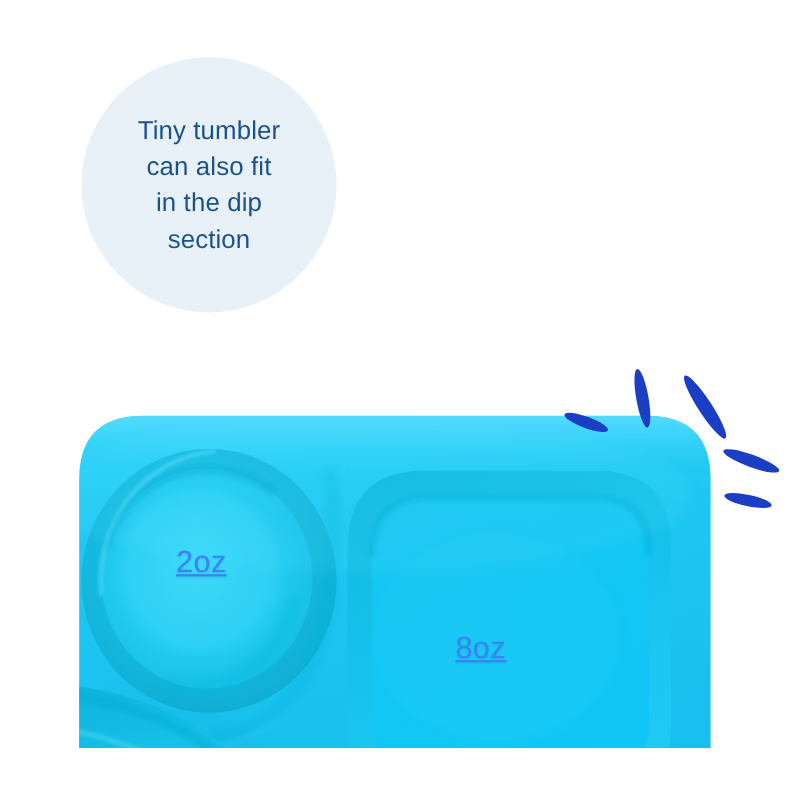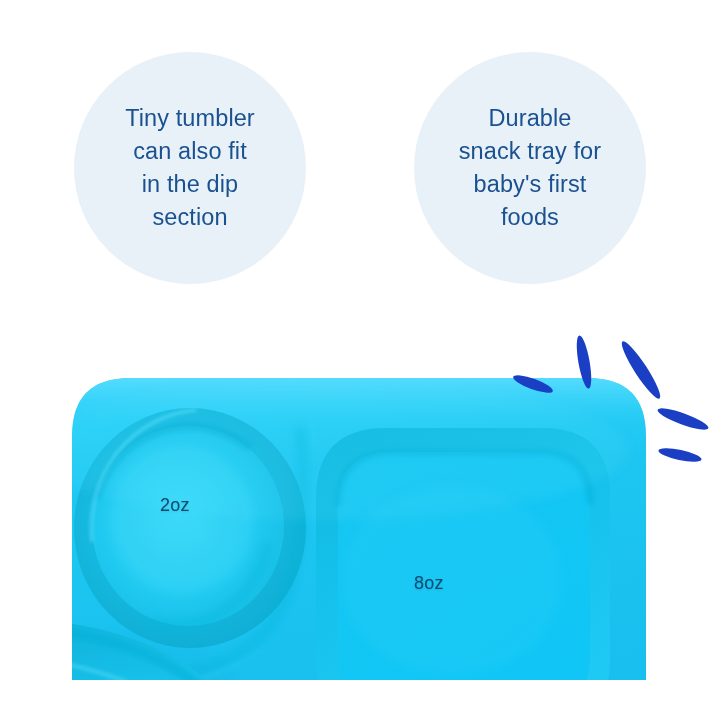--- a/index.html
+++ b/index.html
@@ -56,48 +56,43 @@
   #tray-svg {
     position: absolute;
     left: 0;
     top: 0;
     display: block;
   }
 
   
   .capacity-label {
     position: absolute;
-    color: #0c4a6e;
-    font-size: 18px;
+    color: #3b82f6;
+    font-size: 28px;
     font-weight: 400;
     letter-spacing: 0.3px;
     text-shadow: 0 1px 2px rgba(0,90,130,0.18);
     pointer-events: none;
+    text-decoration: underline;
   }
   #label-2oz { left: 160px; top: 495px; }
   #label-8oz { left: 414px; top: 573px; }
 </style>
 </head>
 <body>
 
 <div id="canvas">
 
   <div class="feature-circle" id="circle-tumbler">
     <div class="feature-text">Tiny tumbler
 can also fit
 in the dip
 section</div>
   </div>
 
-  <div class="feature-circle" id="circle-durable">
-    <div class="feature-text">Durable
-snack tray for
-baby's first
-foods</div>
-  </div>
 
   <div id="tray-wrap">
 
     <svg id="tray-svg" width="720" height="390" viewBox="0 0 720 390">
       <defs>
 
         <linearGradient id="gradBody" x1="0" y1="0" x2="0.25" y2="1">
           <stop offset="0%" stop-color="#2ad2f8"></stop>
           <stop offset="35%" stop-color="#1ec7f2"></stop>
           <stop offset="100%" stop-color="#19bfee"></stop>

